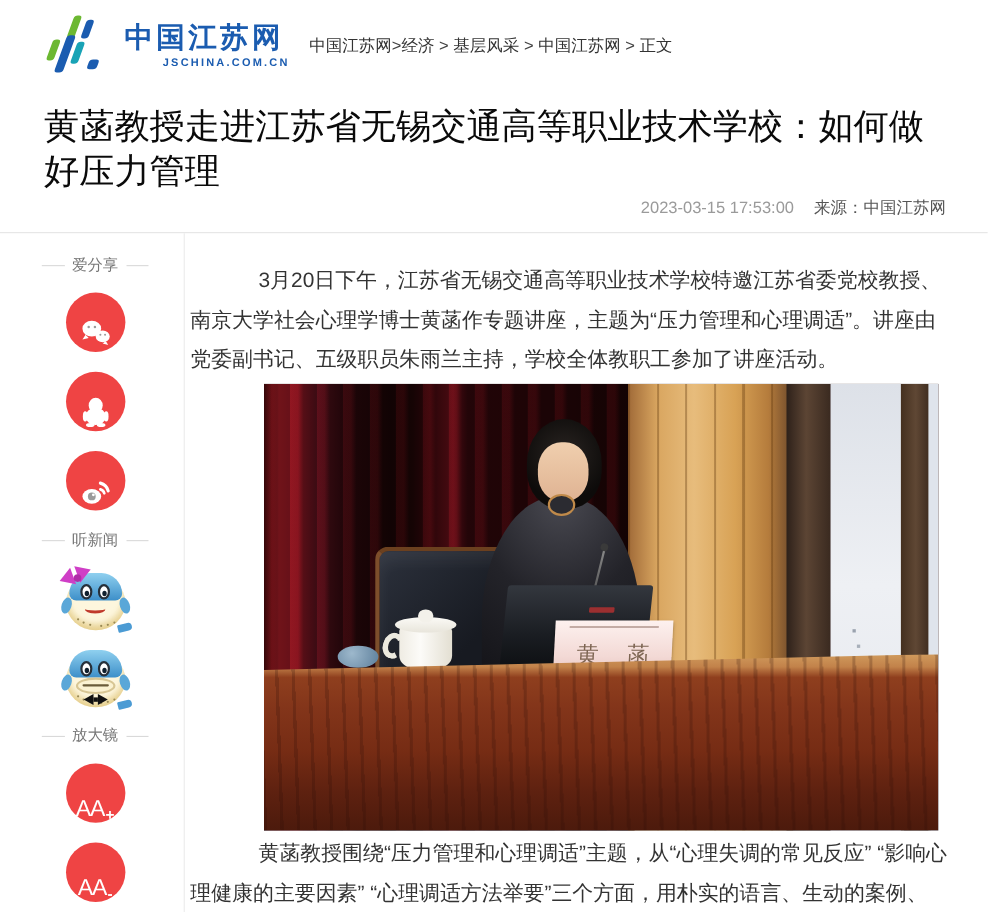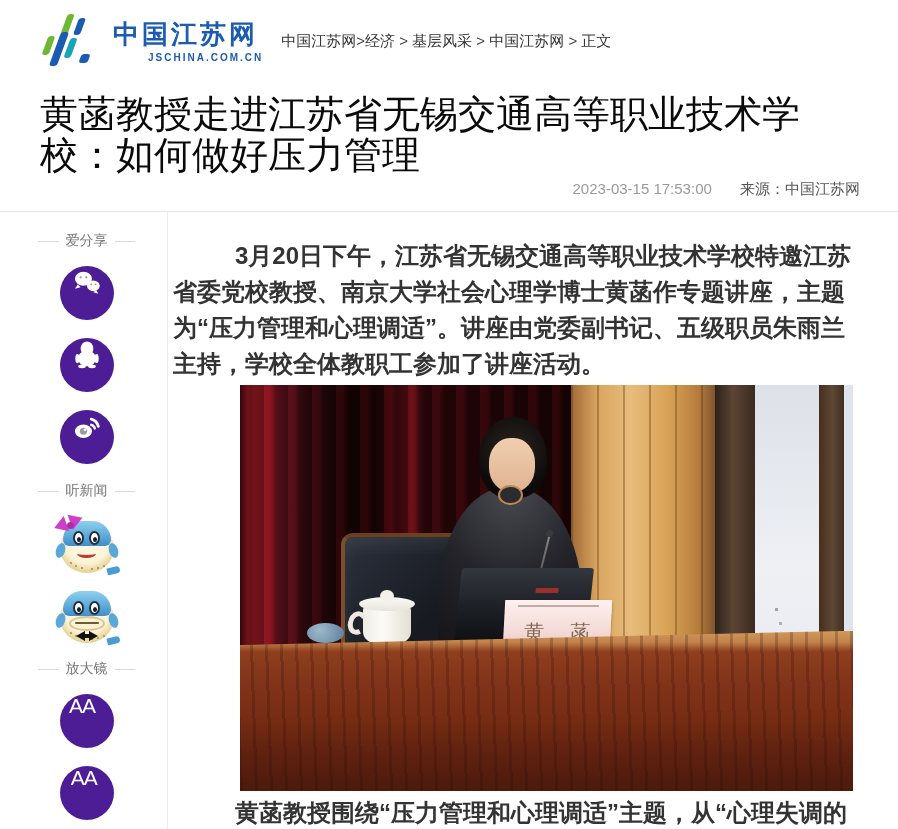--- a/index.html
+++ b/index.html
@@ -24,38 +24,38 @@
   .dot-b  { left:40px; top:42px; width:9px; height:9px; background:#1b5cb0; border-radius:50% 50% 70% 20%; }
   .logotext { margin-left:10px; display:flex; flex-direction:column; align-items:center; }
   .logo-cn { font-size:26px; font-weight:600; color:#1b5cb0; letter-spacing:3px; line-height:30px; }
   .logo-en { font-size:10px; font-weight:bold; color:#1b5cb0; letter-spacing:2px; margin-top:3px;margin-left:40px; }
   .breadcrumb { margin-left:18px; font-size:15px; color:#333; }
   .breadcrumb .crumb { cursor:pointer; }
   .breadcrumb .sep { color:#444; }
 
   
   h1.title {
-    margin:22px 38px 0 40px; font-size:38px; line-height:41px;
+    margin:22px 38px 0 40px; font-size:32px; line-height:41px;
     font-weight:400; color:#0a0a0a;
   }
   .meta { margin-top:4px; padding-right:38px; text-align:right; font-size:15px; color:#9a9a9a; }
-  .meta .src { color:#555; margin-left:24px;text-align:center; }
+  .meta .src { color:#555; margin-left:14px;text-align:center; }
   .top-divider { margin-top:12px; border-top:1px solid #e5e5e5; }
 
   
   .main { display:flex; align-items:stretch; }
   .sidebar {
     width:168px; flex:none; border-right:1px solid #ececec;
     padding:20px 32px 30px 38px;
   }
   .side-label { display:flex; align-items:center; gap:7px; color:#777; font-size:14px; margin-bottom:16px; white-space:nowrap; }
   .side-label::before, .side-label::after { content:""; flex:1; height:1px; background:#d9d9d9; }
   .circle-btn {
-    width:54px; height:54px; border-radius:50%; background:#4c1d95;
-    margin:0 auto 18px auto; display:flex; align-items:flex-start; justify-content:center;
+    width:54px; height:54px; border-radius:50%; background:#ef4444;
+    margin:0 auto 18px auto; display:flex; align-items:flex-end; justify-content:center;
     cursor:pointer;
   }
   .circle-btn svg { display:block; }
   .gap-top { margin-top:15px; }
 
   
   .toon { position:relative; width:62px; height:60px; margin:0 auto 10px auto; cursor:pointer; }
   .toon .facec { position:absolute; left:4px; top:7px; width:54px; height:50px;
     background:radial-gradient(circle at 50% 42%,#fdf6dd 52%,#f4e6b8 85%,#eeda9f);
     border-radius:50%; box-shadow:inset 0 -5px 7px rgba(205,165,60,.4); }
@@ -82,21 +82,21 @@
   .toon .bowtie::before { content:""; position:absolute; left:0; top:0; border-top:5px solid transparent; border-bottom:5px solid transparent; border-right:9px solid #111; }
   .toon .bowtie::after  { content:""; position:absolute; right:0; top:0; border-top:5px solid transparent; border-bottom:5px solid transparent; border-left:9px solid #111; }
   .toon .tieknot { position:absolute; left:9px; top:3px; width:4px; height:4px; background:#111; }
 
   .aa-btn { color:#fff; }
   .aa-l { font-size:21px; letter-spacing:-1px; }
   .aa-btn sup { font-size:14px; font-weight:bold; margin:-12px 0 0 1px; }
 
   
   .content { flex:1; padding:26px 37px 30px 5px; }
-  .content p { font-size:24px; line-height:36px; color:#333; text-indent:62px;font-weight:bold; }
+  .content p { font-size:19px; line-height:36px; color:#333; text-indent:62px; }
 
   
   .photo { position:relative; width:613px; height:406px; margin:3px 0 4px 67px; overflow:hidden; background:#1c0608; }
   .photo div { position:absolute; }
   .ph-curtain { left:0; top:0; width:55%; height:100%;
     background:
       repeating-linear-gradient(90deg, rgba(160,20,30,0.12) 0 7px, rgba(0,0,0,0.28) 12px 24px),
       linear-gradient(90deg,#260506 0%,#9c1b24 4%,#871520 9%,#55101b 14%,#2a080c 22%,#180405 34%,#1d0506 40%,#41090e 46%,#671019 51%,#30070b 55%,#1a0405 100%); }
   .ph-panel { left:54%; top:0; width:24.5%; height:100%;
     background:

